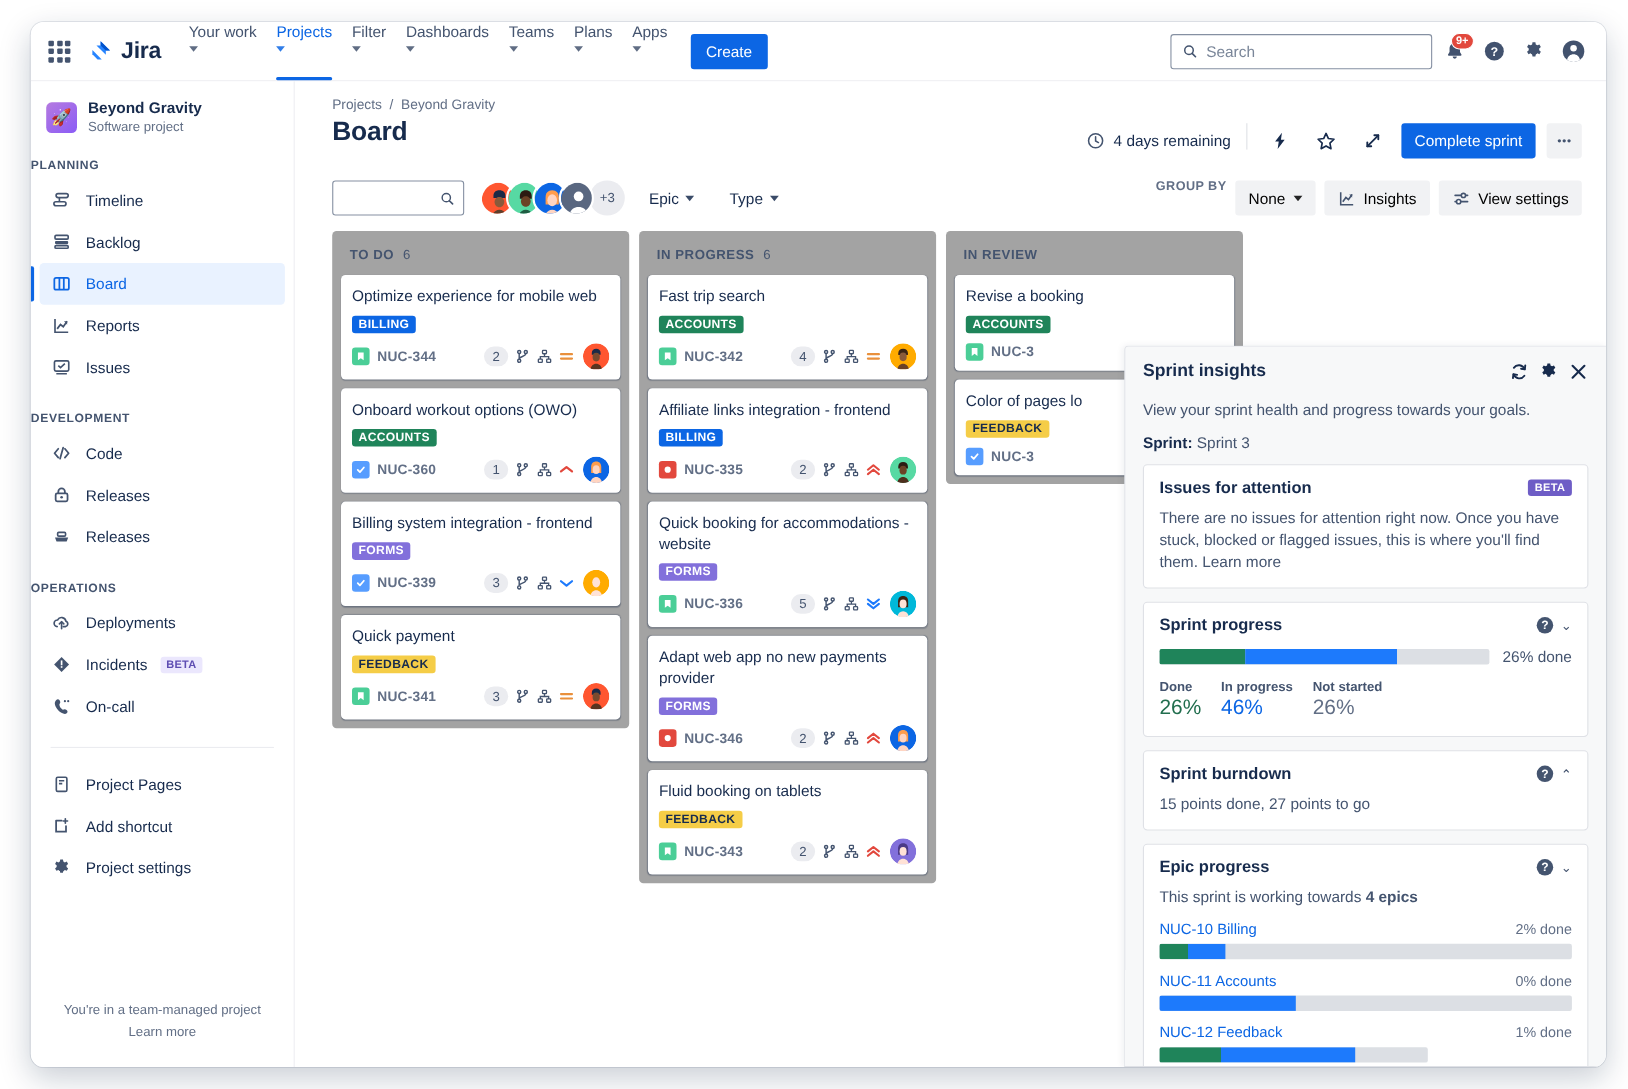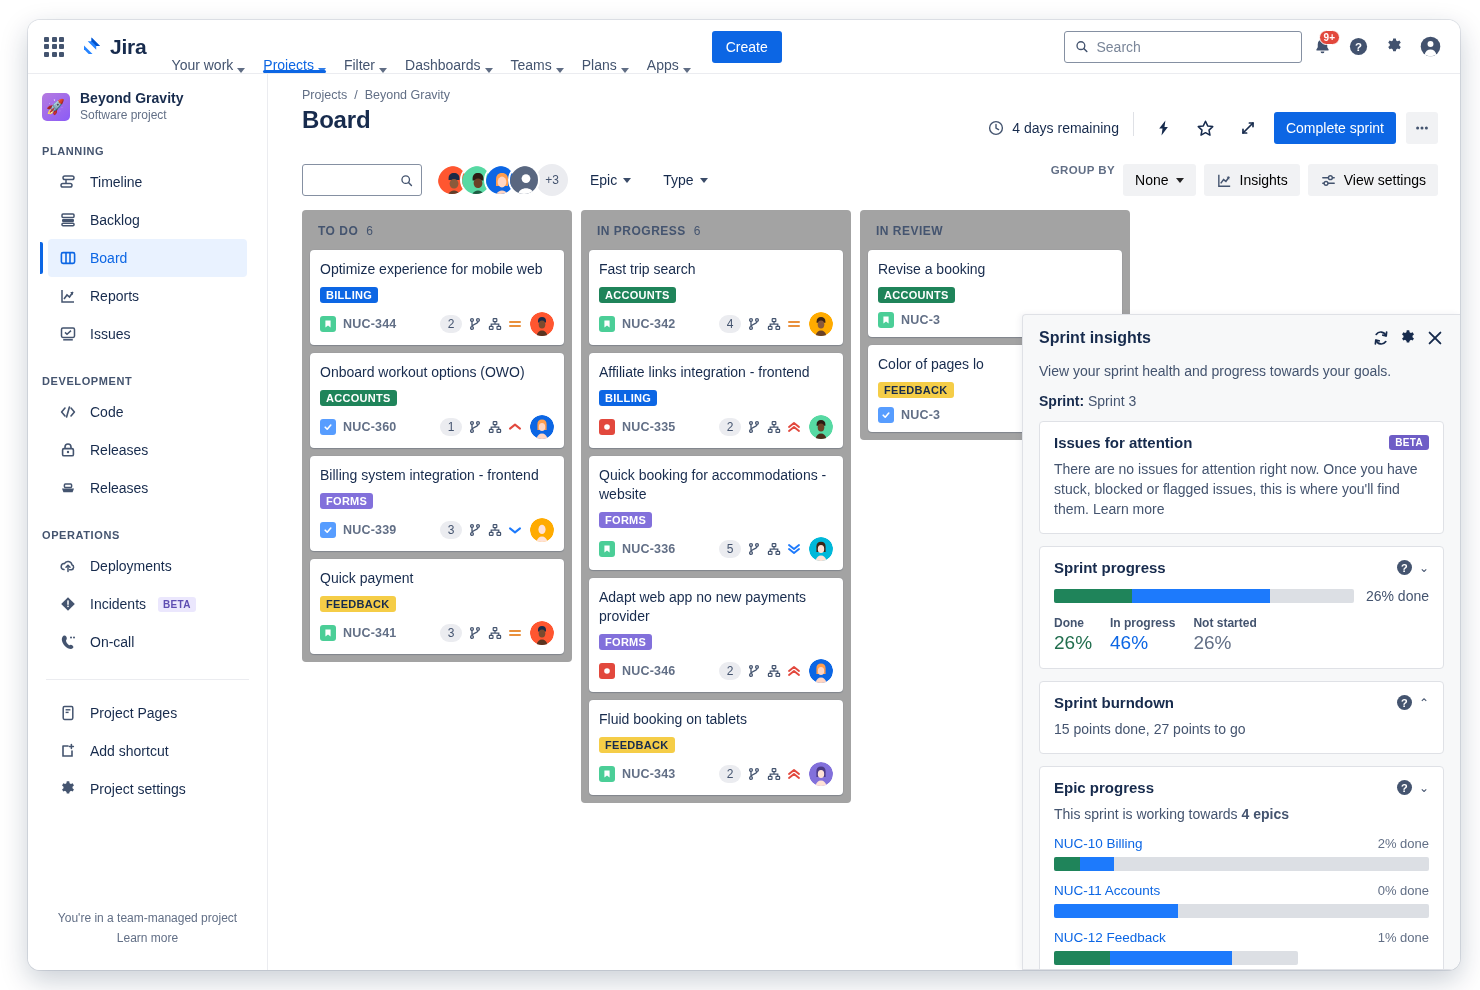--- a/index.html
+++ b/index.html
@@ -27,23 +27,23 @@
     border-bottom: 1px solid #ebecf0;
     padding: 0 14px 0 12px;
     background: #fff;
   }
   .grid-icon { width: 28px; height: 28px; display: grid; grid-template-columns: repeat(3,1fr);
     grid-template-rows: repeat(3,1fr); gap: 2.5px; padding: 4px; cursor: pointer; border-radius: 4px;}
   .grid-icon i { background: #44546f; border-radius: 1px; display:block; }
   .brand { display: flex; align-items: center; gap: 6px; margin-left: 12px; margin-right: 16px; cursor:pointer;}
   .brand-word { font-size: 21px; font-weight: 600; color: #172b4d; letter-spacing: -0.2px; }
   .navitem {
-    display: flex; align-items: flex-end; gap: 4px;
+    display: flex; align-items: flex-start; gap: 4px;
     font-size: 14px; color: #44546f; padding: 0 9px; height: 52px;
-    cursor: pointer; position: relative; white-space: nowrap;
+    cursor: pointer; position: relative; white-space: nowrap; flex-direction: column;
   }
   .navitem.active { color: #0c66e4; font-weight: 500; }
   .navitem.active:after {
     content:""; position:absolute; left:9px; right:9px; bottom: 0; height:2.5px; background:#0c66e4; border-radius:2px;
   }
   .caret { width: 0; height: 0; border-left: 4px solid transparent; border-right: 4px solid transparent;
     border-top: 5px solid currentColor; opacity: .85; margin-top:1px;}
   .create-btn {
     margin-left: 12px; background: #0c66e4; color: #fff; font-size: 14px; font-weight: 500;
     border: none; border-radius: 3px; padding: 0 14px; height: 32px; cursor: pointer;
@@ -77,23 +77,23 @@
   .proj-head { display: flex; gap: 10px; align-items: center; padding: 2px 12px 0 14px; cursor:pointer;}
   .proj-avatar {
     width: 28px; height: 28px; border-radius: 5px; flex: 0 0 28px;
     background: linear-gradient(140deg,#b57ae0 0%,#8b5cf6 100%);
     display:flex; align-items:center; justify-content:center; font-size:15px;
   }
   .proj-name { font-size: 14px; font-weight: 700; color: #172b4d; line-height: 16px; }
   .proj-sub { font-size: 12px; color: #626f86; line-height: 16px; margin-top: 1px;}
   .sect-label {
     font-size: 11px; font-weight: 700; color: #44546f; letter-spacing: .6px;
-    padding: 0 14px; margin: 22px 0 6px 0;
-  }
-  .navlist { padding: 0 20px; }
+    padding: 0 0; margin: 22px 0 6px 0;
+  }
+  .navlist { padding: 0 8px; }
   .srow {
     display: flex; align-items: center; gap: 12px; height: 38px; padding: 0 10px;
     border-radius: 4px; cursor: pointer; font-size: 14px; color: #172b4d; position: relative;
   }
   .srow .lbl { line-height: 1; }
   .srow.sel { background: #e9f2ff; color: #0c66e4; font-weight: 500; }
   .srow.sel:before {
     content:""; position:absolute; left:-8px; top:3px; bottom:3px; width:3px;
     background:#0c66e4; border-radius:0 2px 2px 0;
   }

